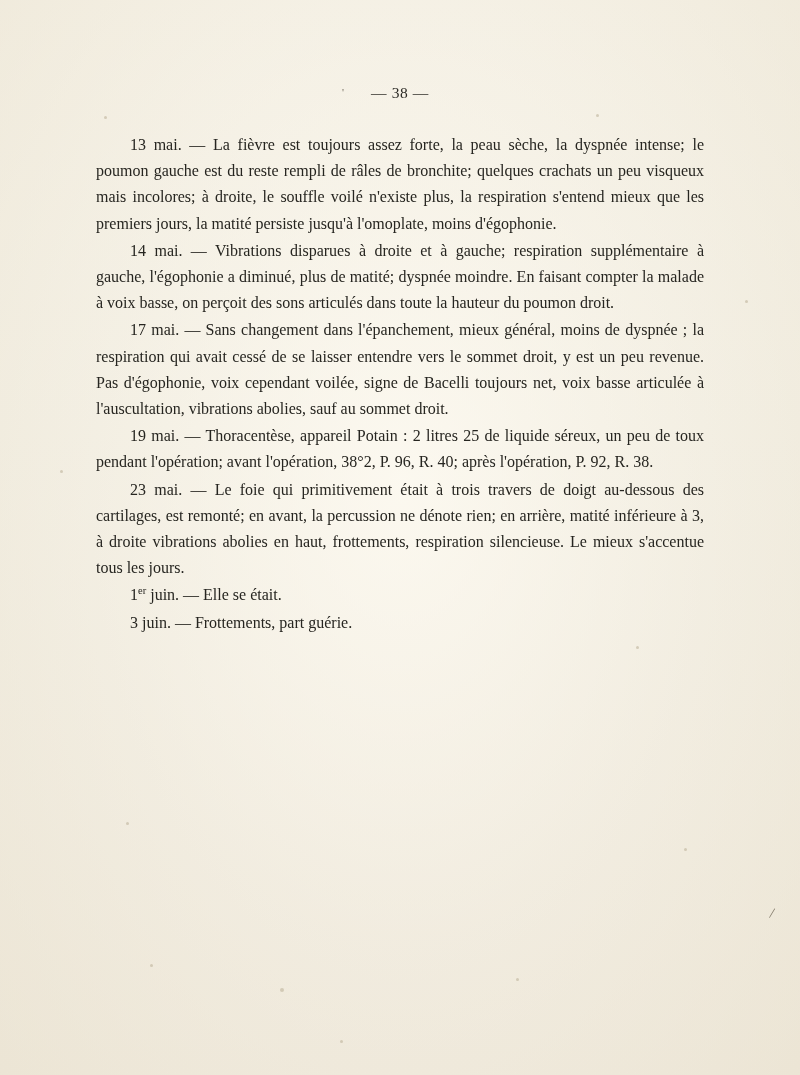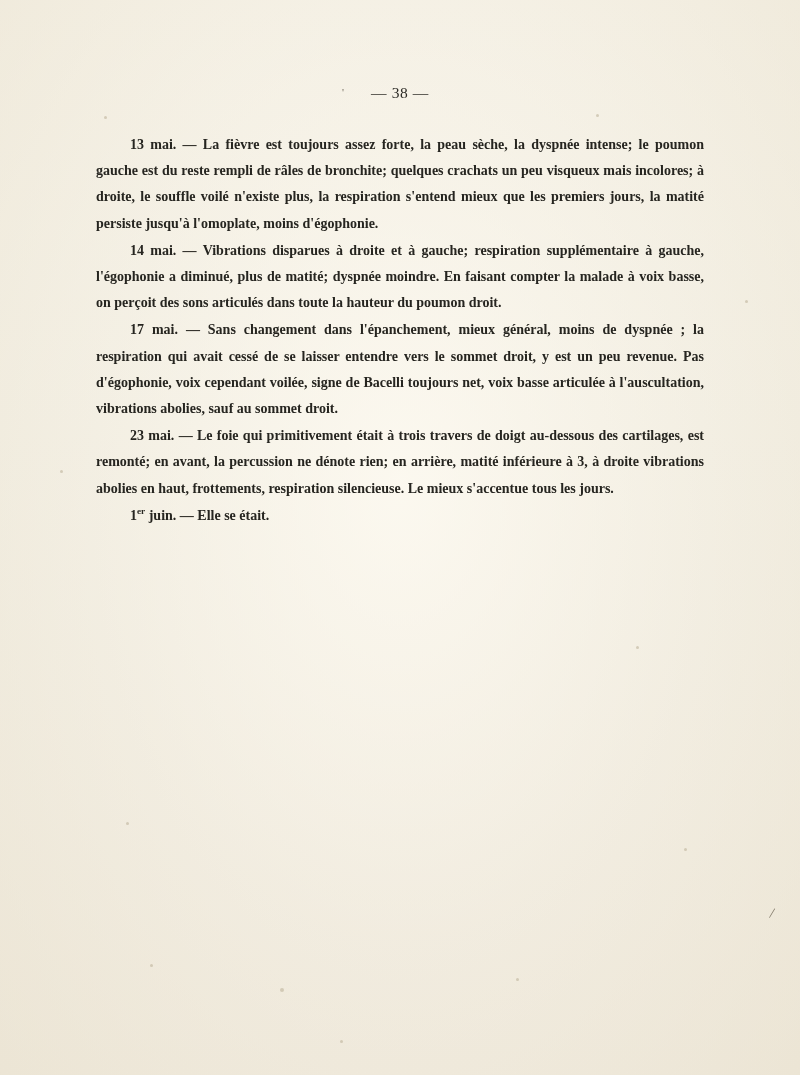--- a/index.html
+++ b/index.html
@@ -45,27 +45,26 @@
   }
   .folio .tick {
     position: absolute;
     left: 246px;
     top: 2px;
     font-size: 11px;
     color: #6b6557;
   }
   p.para {
     margin: 0 0 1px 0;
-    font-size: 14px;
+    font-size: 16px;
     line-height: 26.2px;
     text-align: justify;
     text-justify: inter-word;
     text-indent: 34px;
     color: #262520;
-    font-weight: bold;
     -webkit-font-smoothing: antialiased;
   }
   p.para:last-child { margin-bottom: 0; }
   sup.ord {
     font-size: 0.66em;
     vertical-align: super;
     line-height: 0;
   }
   .slash {
     position: absolute;
@@ -96,21 +95,23 @@
   <div class="content">
 
     <div class="folio">
       <span class="tick">'</span>
       <span>— 38 —</span>
     </div>
 
     <p class="para">13 mai. — La fièvre est toujours assez forte, la peau sèche, la dyspnée intense; le poumon gauche est du reste rempli de râles de bronchite; quelques crachats un peu visqueux mais incolores; à droite, le souffle voilé n'existe plus, la respiration s'entend mieux que les premiers jours, la matité persiste jusqu'à l'omoplate, moins d'égophonie.</p>
     <p class="para">14 mai. — Vibrations disparues à droite et à gauche; respiration supplémentaire à gauche, l'égophonie a diminué, plus de matité; dyspnée moindre. En faisant compter la malade à voix basse, on perçoit des sons articulés dans toute la hauteur du poumon droit.</p>
     <p class="para">17 mai. — Sans changement dans l'épanchement, mieux général, moins de dyspnée ; la respiration qui avait cessé de se laisser entendre vers le sommet droit, y est un peu revenue. Pas d'égophonie, voix cependant voilée, signe de Bacelli toujours net, voix basse articulée à l'auscultation, vibrations abolies, sauf au sommet droit.</p>
+    <p class="para">19 mai. — Thoracentèse, appareil Potain : 2 litres 25 de liquide séreux, un peu de toux pendant l'opération; avant l'opération, 38°2, P. 96, R. 40; après l'opération, P. 92, R. 38.</p>
     <p class="para">23 mai. — Le foie qui primitivement était à trois travers de doigt au-dessous des cartilages, est remonté; en avant, la percussion ne dénote rien; en arrière, matité inférieure à 3, à droite vibrations abolies en haut, frottements, respiration silencieuse. Le mieux s'accentue tous les jours.</p>
 
     <p class="para"><span>1</span><sup class="ord">er</sup><span> juin. — Elle se était.</span></p>
 
+    <p class="para">3 juin. — Frottements, part guérie.</p>
 
   </div>
 
   <div class="slash">/</div>
 </div>
 
 </body></html>

